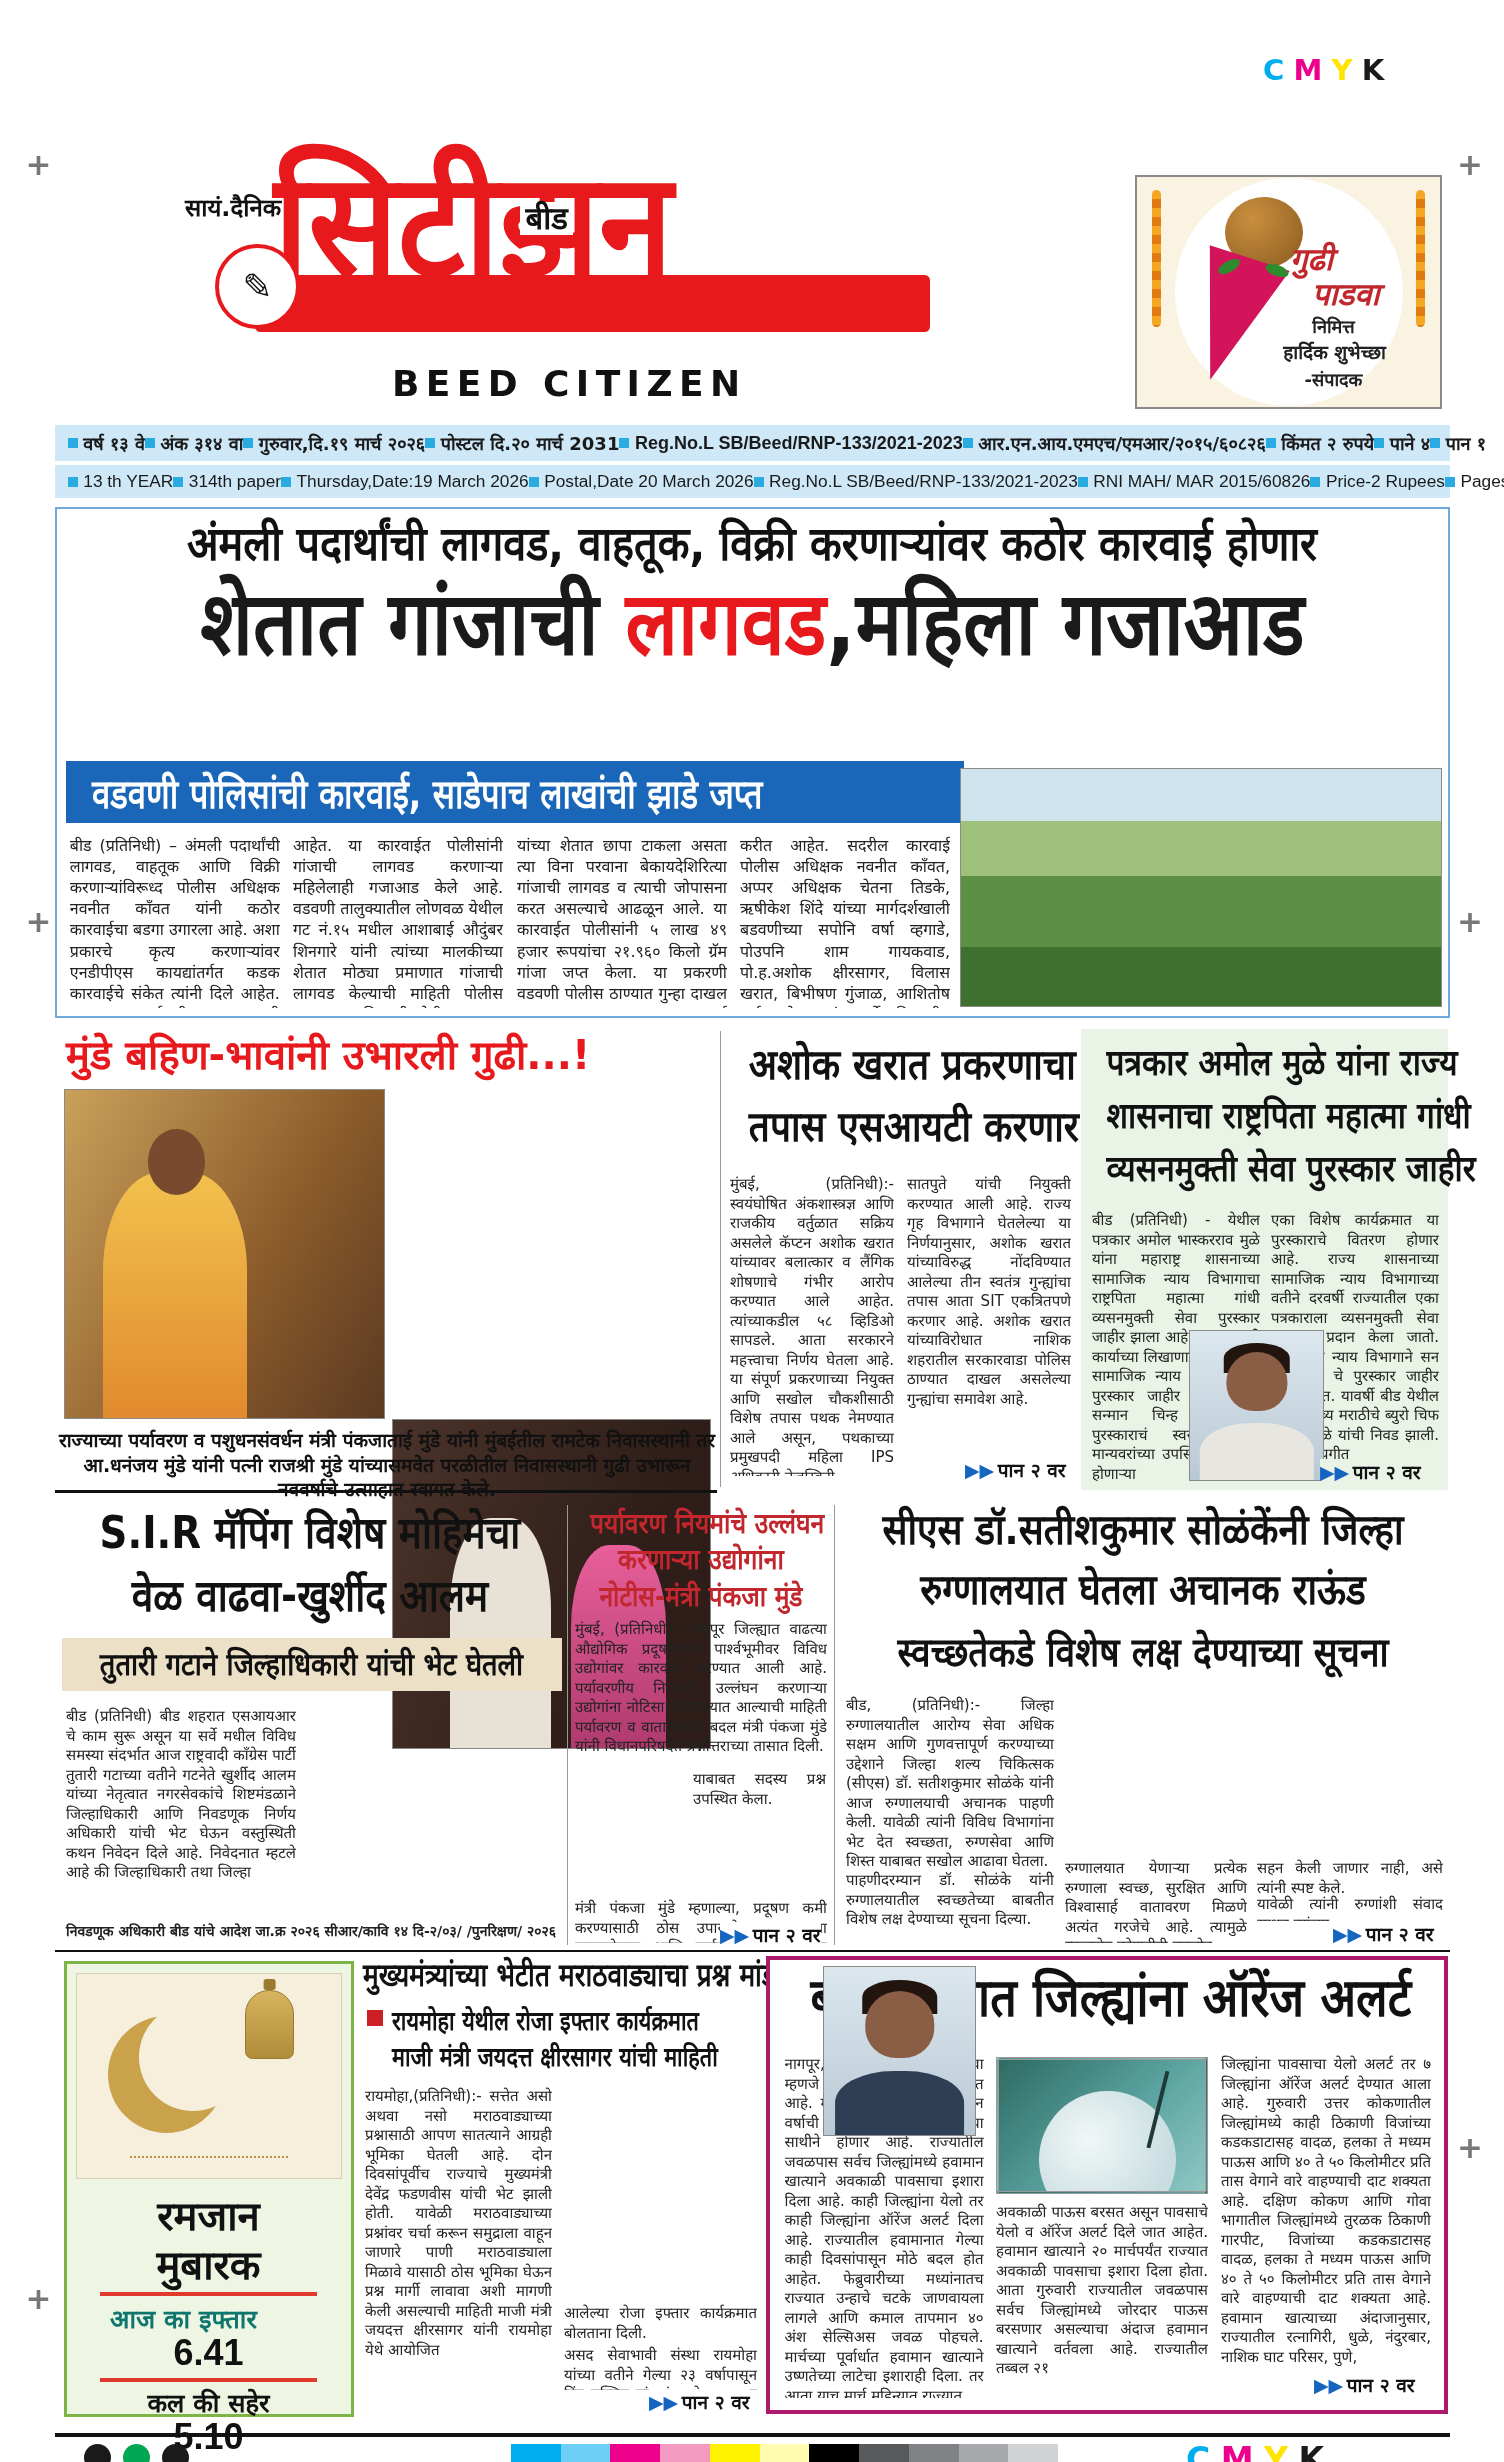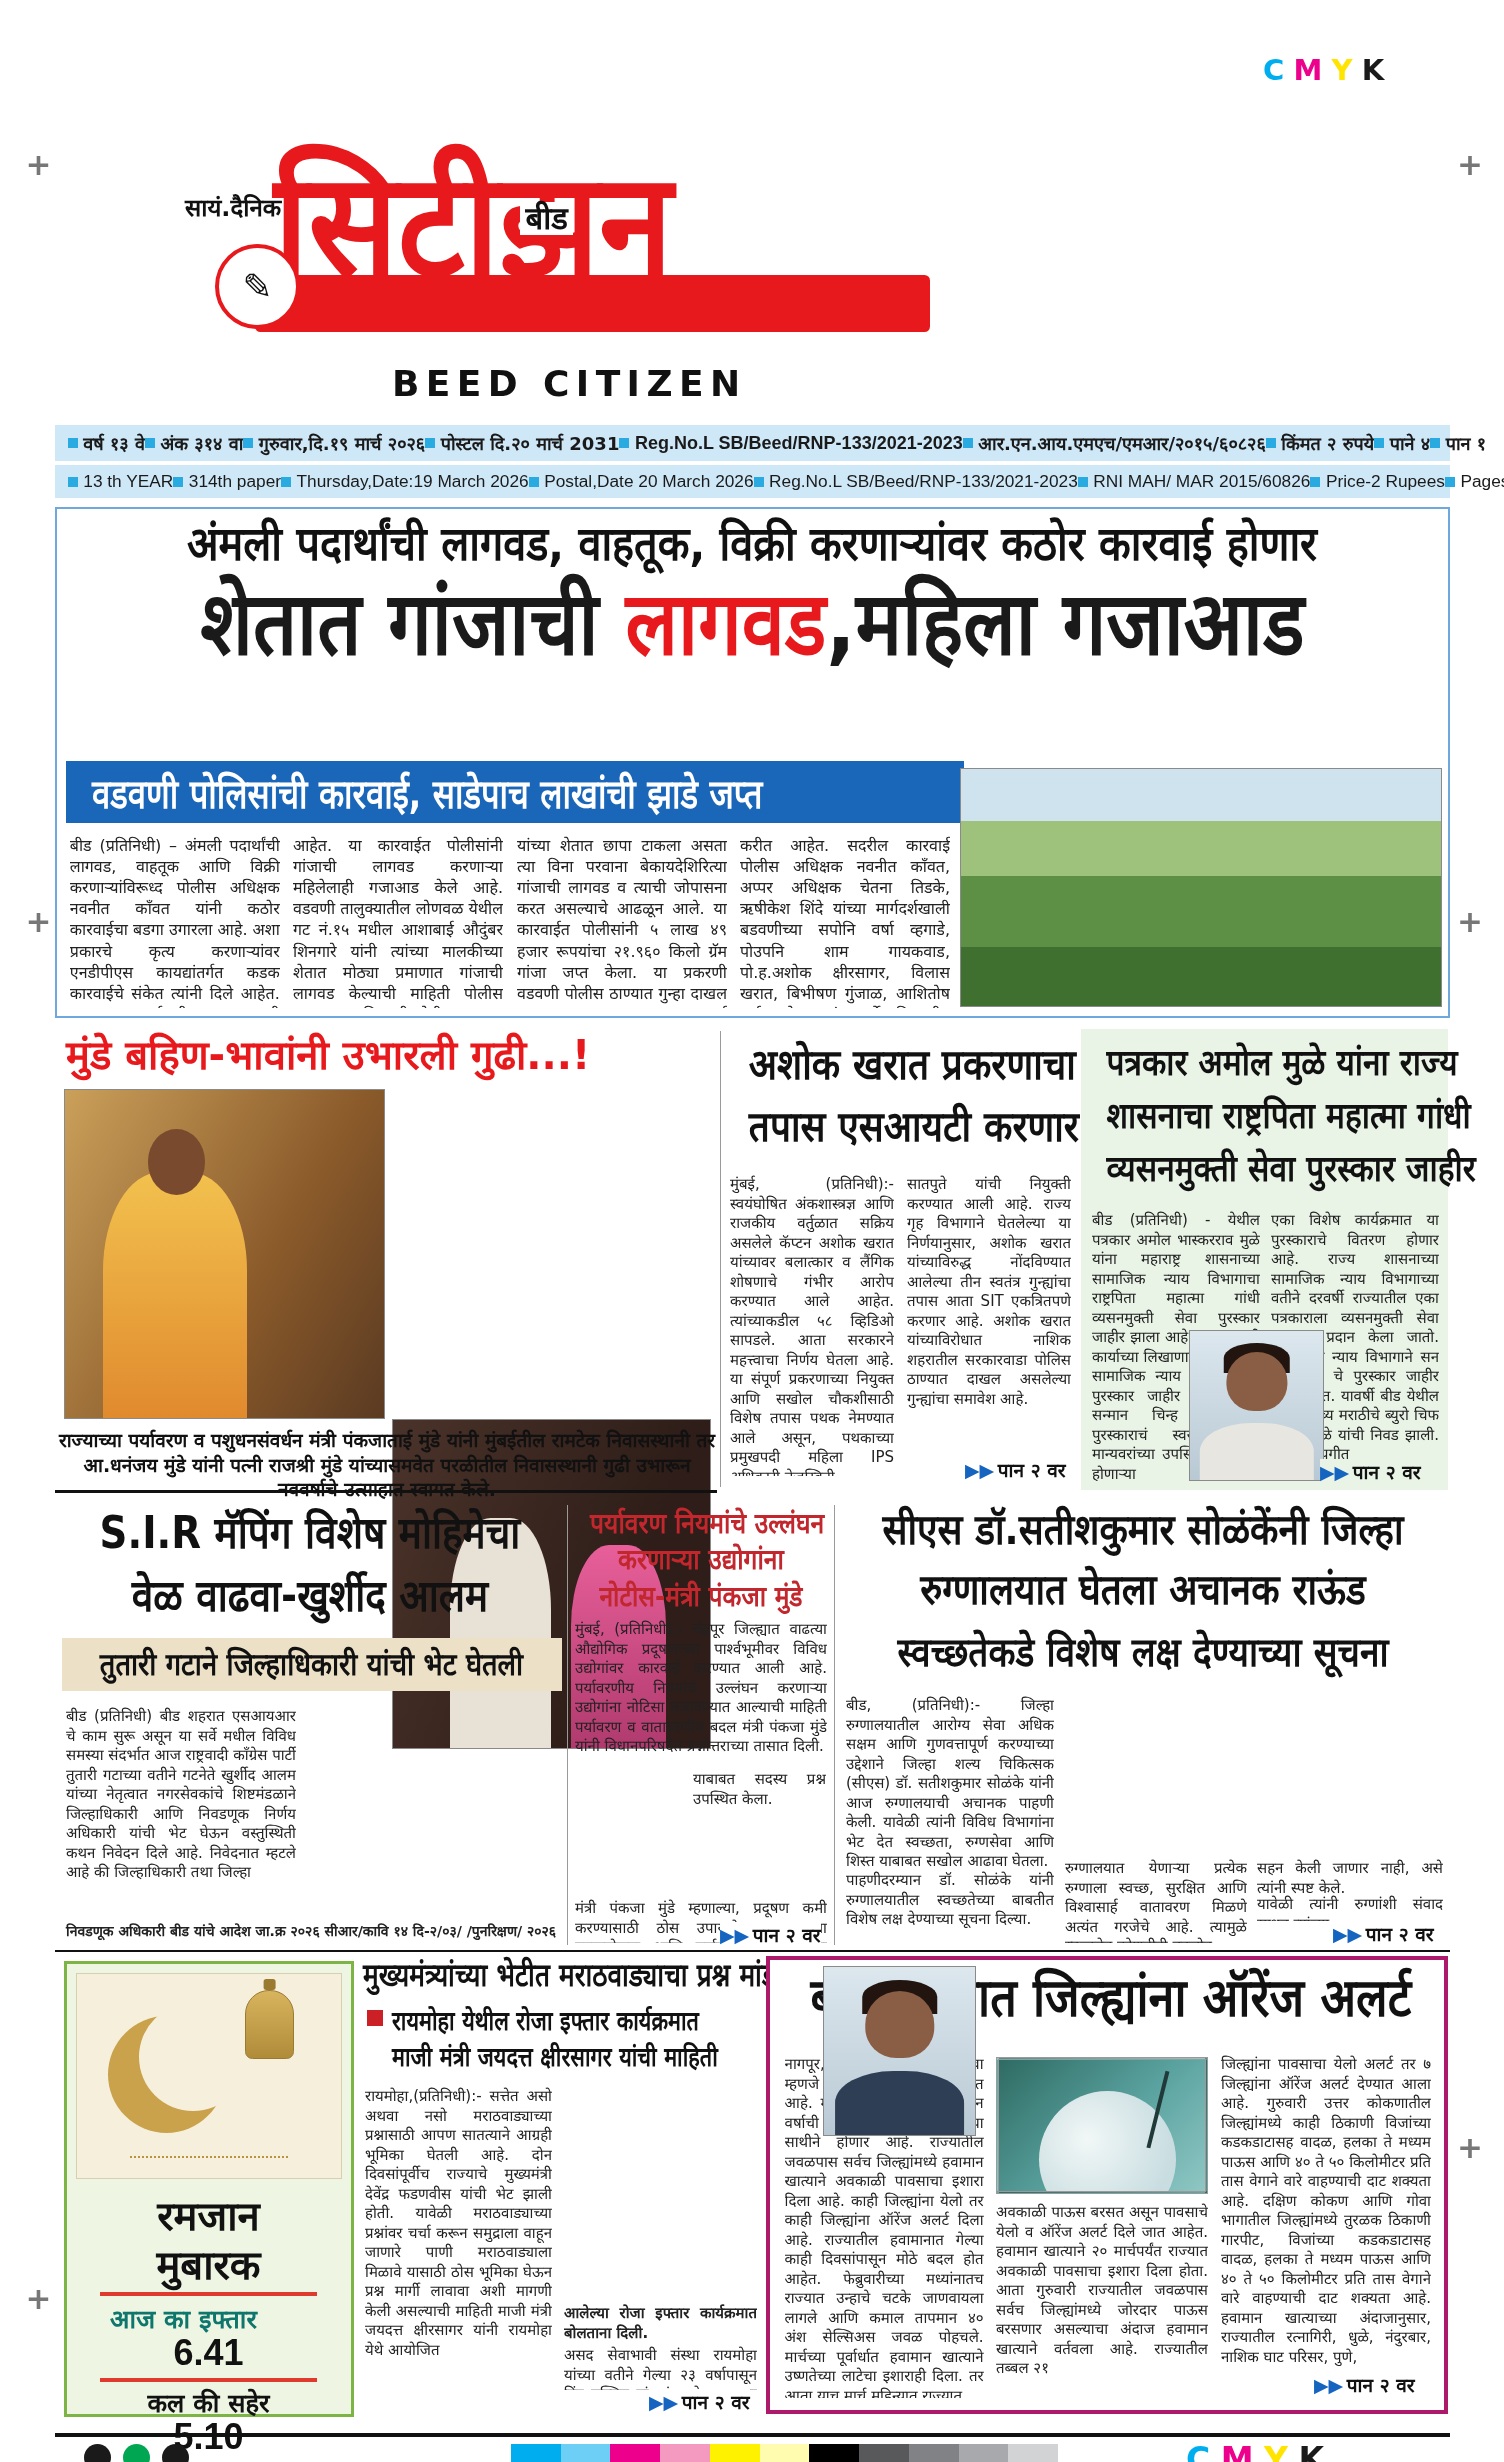--- a/index.html
+++ b/index.html
@@ -94,20 +94,34 @@
 
   <div class="abs" style="left:169px;top:190px;font-size:24px;font-weight:bold;color:#111;margin-left:16px;">सायं.दैनिक</div>
   <div class="abs" style="left:215px;top:244px;width:77px;height:77px;border-radius:50%;background:#fff;border:4.6px solid #e8191c;z-index:3;display:flex;align-items:center;justify-content:center;font-size:36px;color:#111;">
       <span>✎</span>
     </div>
   <div class="abs" style="left:255px;top:275px;width:675px;height:57px;background:#e8191c;border-radius:5.5px;"></div>
   <div class="abs" style="left:274px;top:153px;font-size:144px;font-weight:bold;color:#e8191c;line-height:1;z-index:2;transform:scaleX(.92);transform-origin:left;">सिटीझन</div>
   <div class="abs" style="left:520px;top:202px;font-size:31px;font-weight:bold;color:#111;z-index:4;background:#fff;padding:0 5.5px;line-height:1.05;">बीड</div>
   <div class="abs" style="left:392px;top:363px;font-size:36px;font-weight:bold;letter-spacing:6.4px;color:#111;">BEED CITIZEN</div>
 
+  <div class="abs gudi-box" style="left:1135px;top:175px;width:303px;height:230px;">
+    <div class="gudi-circle"></div>
+    <div class="garland" style="left:14.6px;"></div>
+    <div class="garland" style="right:14.6px;"></div>
+    <div class="gudi-pot"></div>
+    <div class="gudi-cloth"></div>
+    <div class="gudi-leaf" style="left:80px;top:84px;transform:rotate(-30deg);"></div>
+    <div class="gudi-leaf" style="left:128px;top:88px;transform:rotate(20deg);"></div>
+    <div class="abs" style="left:153px;top:60px;font-size:31px;font-weight:bold;color:#c1272d;font-style:italic;">गुढी</div>
+    <div class="abs" style="left:175px;top:95px;font-size:31px;font-weight:bold;color:#c1272d;font-style:italic;">पाडवा</div>
+    <div class="abs ctr" style="left:128px;top:137px;width:137px;font-size:18px;font-weight:bold;color:#222;">निमित्त</div>
+    <div class="abs ctr" style="left:113px;top:162px;width:169px;font-size:19px;font-weight:bold;color:#222;">हार्दिक शुभेच्छा</div>
+    <div class="abs ctr" style="left:128px;top:190px;width:137px;font-size:18px;font-weight:bold;color:#222;">-संपादक</div>
+  </div>
 
   <div class="abs infobar" style="top:425px;height:36px;font-size:18px;font-weight:bold;">
     <span class="info-item">
         <span class="sq"></span>
         <span>वर्ष १३ वे</span>
       </span>
     <span class="info-item">
         <span class="sq"></span>
         <span>अंक ३१४ वा</span>
       </span>
@@ -280,21 +294,21 @@
     <div class="abs ctr b" style="left:0;top:452px;width:283px;font-size:36px;color:#111;font-family:'Liberation Sans',sans-serif;">5.10</div>
 
   </div>
 
   <div class="abs hl condL" style="left:363px;top:1957px;font-size:32px;">मुख्यमंत्र्यांच्या भेटीत मराठवाड्याचा प्रश्न मांडला</div>
   <div class="abs" style="left:367px;top:2010px;width:16.4px;height:16.4px;background:#cc2027;"></div>
   <div class="abs hl condL" style="left:392px;top:2005px;font-size:26.4px;">रायमोहा येथील रोजा इफ्तार कार्यक्रमात</div>
   <div class="abs hl condL" style="left:392px;top:2041px;font-size:26.4px;">माजी मंत्री जयदत्त क्षीरसागर यांची माहिती</div>
   <div class="abs small-col jst" style="left:365px;top:2087px;width:187px;height:321px;overflow:hidden;">रायमोहा,(प्रतिनिधी):- सत्तेत असो अथवा नसो मराठवाड्याच्या प्रश्नासाठी आपण सातत्याने आग्रही भूमिका घेतली आहे. दोन दिवसांपूर्वीच राज्याचे मुख्यमंत्री देवेंद्र फडणवीस यांची भेट झाली होती. यावेळी मराठवाड्याच्या प्रश्नांवर चर्चा करून समुद्राला वाहून जाणारे पाणी मराठवाड्याला मिळावे यासाठी ठोस भूमिका घेऊन प्रश्न मार्गी लावावा अशी मागणी केली असल्याची माहिती माजी मंत्री जयदत्त क्षीरसागर यांनी रायमोहा येथे आयोजित</div>
 
-  <div class="abs small-col jst" style="left:564px;top:2304px;width:193px;height:40px;overflow:hidden;font-weight:bold;">आलेल्या रोजा इफ्तार कार्यक्रमात बोलताना दिली.</div>
+  <div class="abs small-col jst" style="left:564px;top:2304px;width:193px;height:40px;overflow:hidden;font-weight:normal;">आलेल्या रोजा इफ्तार कार्यक्रमात बोलताना दिली.</div>
   <div class="abs small-col jst" style="left:564px;top:2346px;width:193px;height:44px;overflow:hidden;">असद सेवाभावी संस्था रायमोहा यांच्या वतीने गेल्या २३ वर्षापासून हिंदू मुस्लिम बांधवांचा रोजा इफ्तार आयोजित केला जातो. या</div>
   <div class="abs marker" style="left:649px;top:2389px;background:#fff;z-index:3;"><span class="arr">▶▶</span><span>पान २ वर</span></div>
 
   <div class="abs" style="left:766px;top:1956px;width:682px;height:458px;border:4.6px solid #ad1a6b;box-sizing:border-box;background:#fff;">
     <div class="abs hl ctr cond" style="left:0;top:7.3px;width:673px;font-size:53px;">बीडसह सात जिल्ह्यांना ऑरेंज अलर्ट</div>
     <div class="abs small-col jst" style="left:14.6px;top:95px;width:199px;height:343px;overflow:hidden;">नागपूर, (प्रतिनिधी):- गुढीपाडवा म्हणजे मराठी नववर्षाची सुरुवात आहे. मात्र, यावर्षी ही मराठी नवीन वर्षाची सुरुवात अवकाळी पावसाच्या साथीने होणार आहे. राज्यातील जवळपास सर्वच जिल्ह्यांमध्ये हवामान खात्याने अवकाळी पावसाचा इशारा दिला आहे. काही जिल्ह्यांना येलो तर काही जिल्ह्यांना ऑरेंज अलर्ट दिला आहे. राज्यातील हवामानात गेल्या काही दिवसांपासून मोठे बदल होत आहेत. फेब्रुवारीच्या मध्यांनातच राज्यात उन्हाचे चटके जाणवायला लागले आणि कमाल तापमान ४० अंश सेल्सिअस जवळ पोहचले. मार्चच्या पूर्वार्धात हवामान खात्याने उष्णतेच्या लाटेचा इशाराही दिला. तर आता याच मार्च महिन्यात राज्यात</div>
     <div class="abs photo rain ph-rel" style="left:226px;top:97px;width:212px;height:137px;border:3.6px double #9a9a9a;">
       <div class="umbrella"></div>
       <div class="umb-stick"></div>
     </div>

